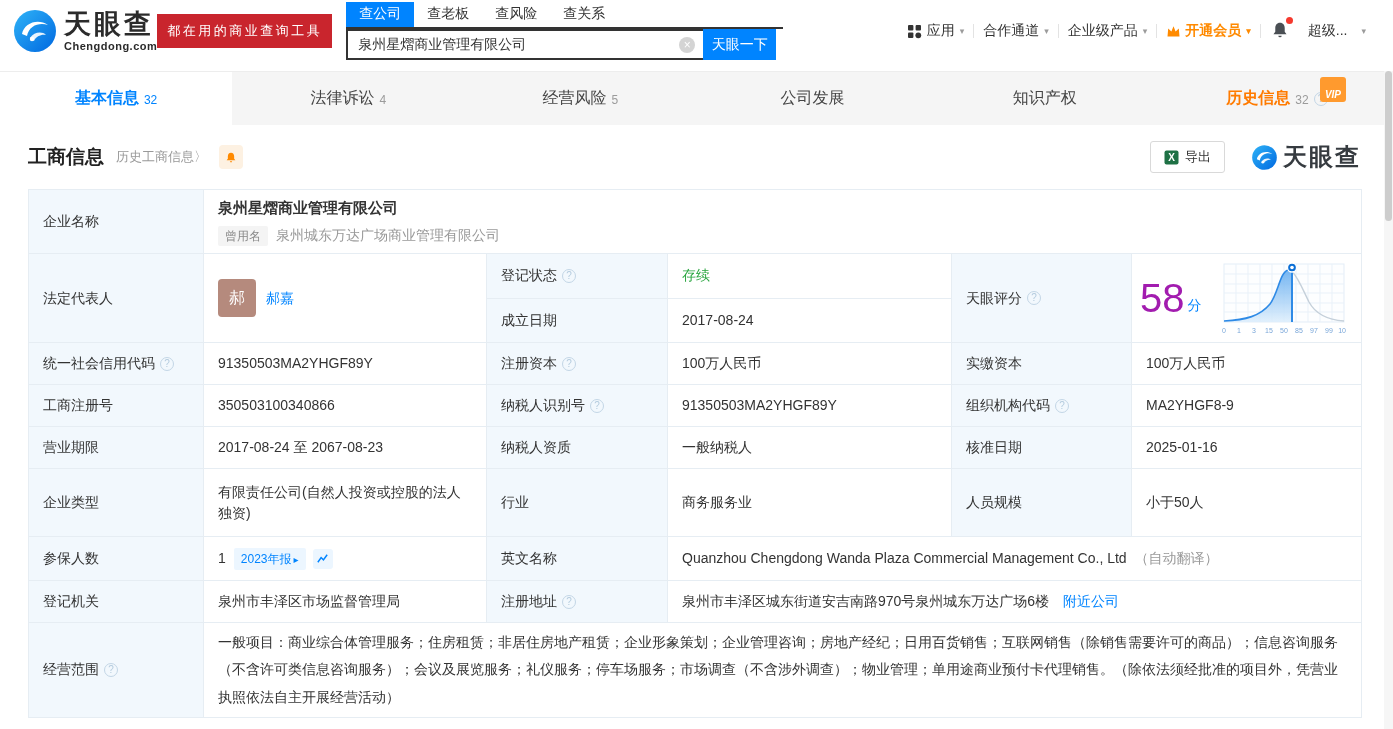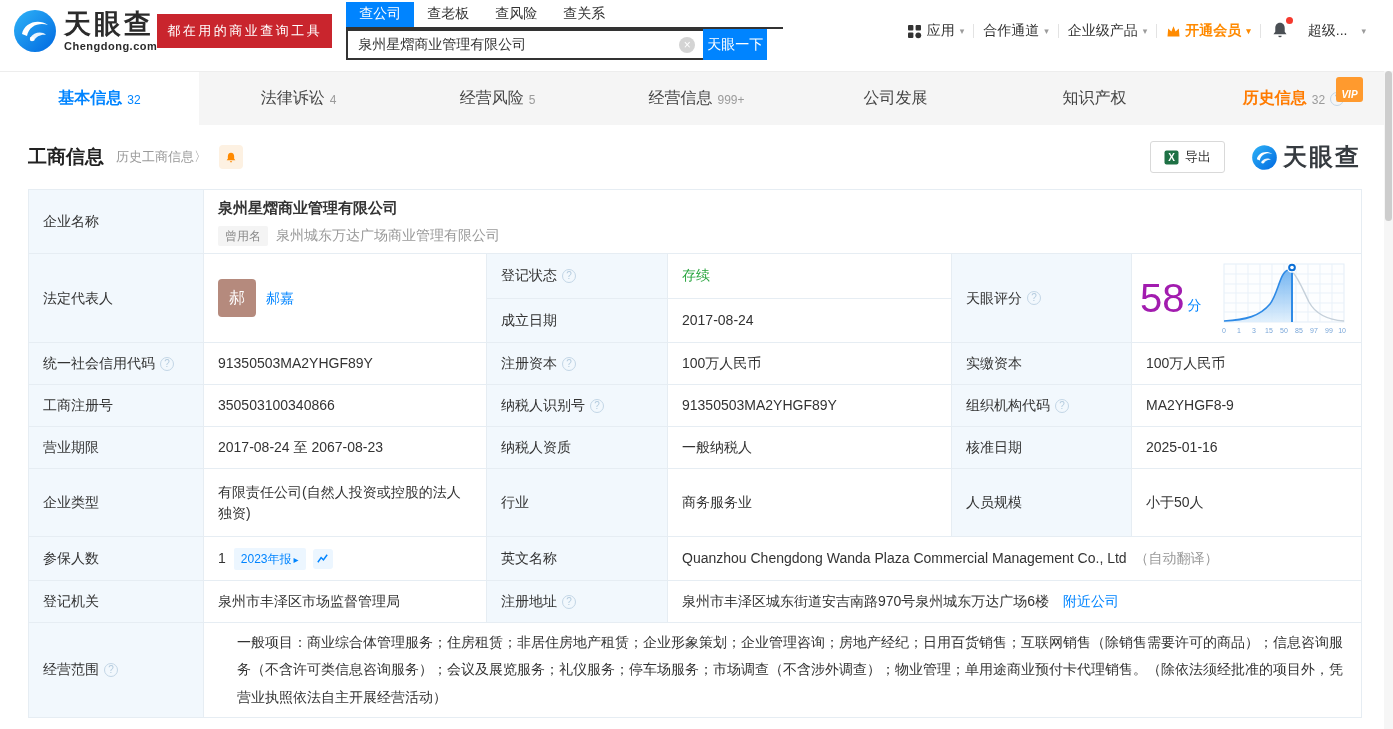--- a/index.html
+++ b/index.html
@@ -15,21 +15,21 @@
   .banner { background:#c9252d; color:#fff; padding: 7px 10px; font-size: 13px; line-height: 1.55; white-space: nowrap; }
   .banner div { letter-spacing: 2.5px; }
   .search-wrap { margin-left: 14px; width: 437px; }
   .search-tabs { display:flex; border-bottom: 2px solid #333; width: 437px; }
   .search-tab { font-size: 14px; padding: 3px 13px 4px; cursor: pointer; color:#333; }
   .search-tab.active { background:#0084ff; color:#fff; }
   .search-row { display:flex; }
   .search-box { position: relative; width: 357px; }
   .search-input { width: 100%; height: 31px; border: 2px solid #333; border-right: none; padding: 0 30px 0 10px; font-size: 14px; color:#333; outline: none; font-family: inherit; }
   .clear-icon { position:absolute; right: 8px; top: 8px; width: 16px; height: 16px; border-radius: 50%; background:#d4d4d4; color:#fff; font-size: 12px; line-height: 16px; text-align:center; cursor:pointer; }
-  .search-btn { width: 64px; height: 31px; background:#0084ff; color:#fff; font-size: 14px; border:none; cursor:pointer; }
+  .search-btn { width: 73px; height: 31px; background:#0084ff; color:#fff; font-size: 14px; border:none; cursor:pointer; }
   .top-nav { margin-left: auto; margin-right: 18px; display: flex; align-items: center; font-size: 14px; white-space: nowrap; }
   .nav-item { display:flex; align-items:center; padding: 0 9px; cursor: pointer; color:#333; }
   .nav-sep { width:1px; height: 14px; background:#e3e3e3; }
   .caret { font-size: 9px; color:#9b9b9b; margin-left: 5px; }
   .vip-nav { color:#ff8a00; font-weight: bold; }
   .vip-nav .caret { color:#ff8a00; }
   .bell-wrap { position: relative; padding: 0 10px; cursor:pointer; }
   .bell-dot { position:absolute; top:-4px; right:6px; width:7px; height:7px; background:#f5392e; border-radius:50%; }
 
   
@@ -72,21 +72,21 @@
   .score-cell { display:flex; align-items:center; }
   .score-num { font-size: 40px; font-weight: normal; color:#a21caf; line-height: 1; }
   .score-unit { font-size: 14px; color:#0084ff; margin: 14px 0 0 3px; }
   .score-chart { margin-left: 16px; }
   .insured-cell { display:flex; align-items:center; }
   .report-badge { margin-left: 8px; background:#ecf6ff; color:#0084ff; font-size: 12px; padding: 2px 7px; border-radius: 2px; cursor:pointer; }
   .report-badge::after { content:"▸"; margin-left: 2px; font-size: 10px; }
   .trend-icon { width: 20px; height: 20px; background:#ecf6ff; border-radius: 3px; margin-left: 7px; display:flex; align-items:center; justify-content:center; cursor:pointer; }
   .gray-note { color:#999; margin-left: 4px; }
   .nearby { margin-left: 10px; }
-  .scope-text { line-height: 1.95; margin-left: 19px; }
+  .scope-text { line-height: 1.95; }
 
   
   .scrollbar { position: absolute; right: 0; top: 71px; width: 9px; height: 658px; background:#f6f6f6; }
   .scroll-thumb { position:absolute; top: 0; left: 1px; width: 7px; height: 150px; background:#cdcdcd; border-radius: 4px; }
 </style>
 </head>
 <body>
 
 <div class="header">
   <div class="logo">
@@ -177,24 +177,20 @@
     <span class="lbl">基本信息</span>
     <span class="cnt">32</span>
   </div>
   <div class="page-tab">
     <span class="lbl">法律诉讼</span>
     <span class="cnt">4</span>
   </div>
   <div class="page-tab">
     <span class="lbl">经营风险</span>
     <span class="cnt">5</span>
-  </div>
-  <div class="page-tab">
-    <span class="lbl">经营信息</span>
-    <span class="cnt">999+</span>
   </div>
   <div class="page-tab">
     <span class="lbl">公司发展</span>
   </div>
   <div class="page-tab">
     <span class="lbl">知识产权</span>
   </div>
   <div class="page-tab orange">
     <span class="vip-badge">VIP</span>
     <span class="lbl">历史信息</span>

